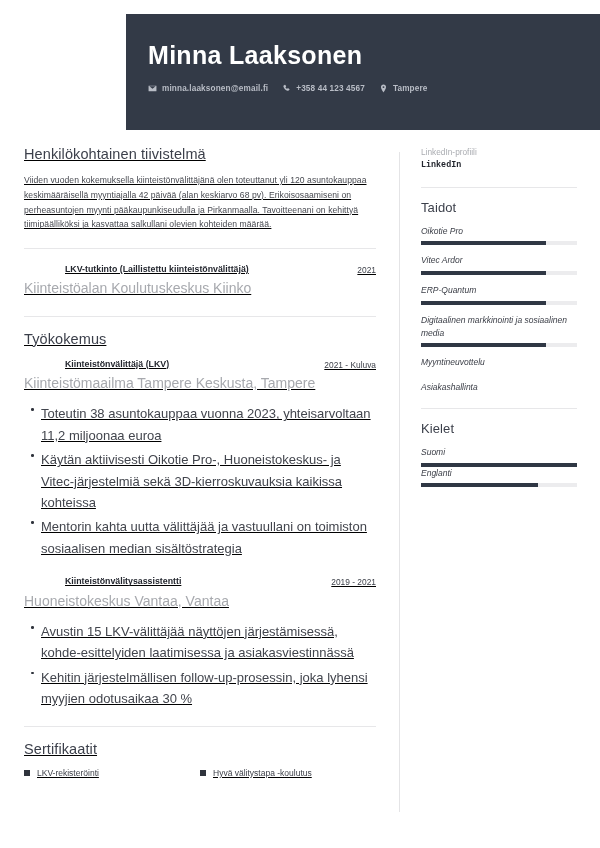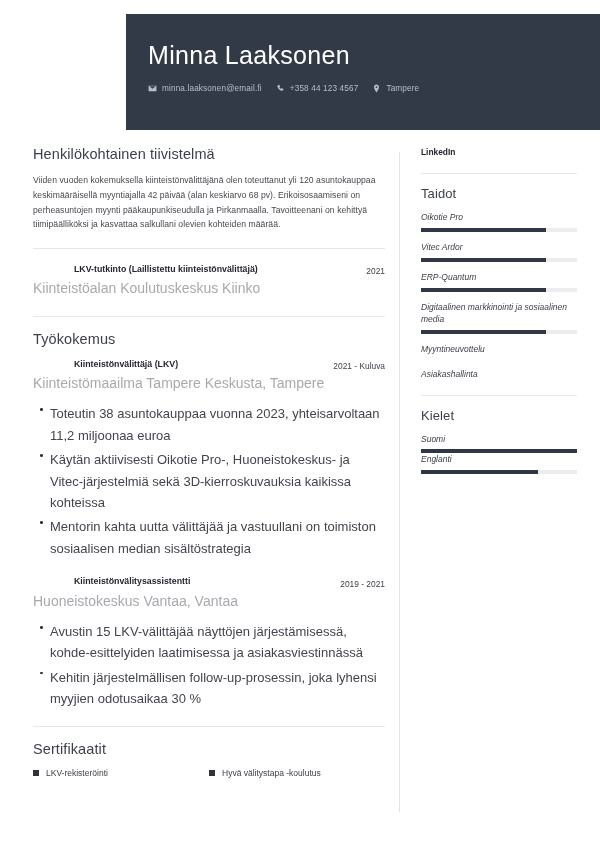--- a/index.html
+++ b/index.html
@@ -19,46 +19,48 @@
   .header {
     position: absolute;
     left: 126px; top: 14px;
     width: 474px; height: 116px;
     background: #333a47;
     padding: 26px 0 0 22px;
   }
   .header-name {
     color: #ffffff;
     font-size: 25px;
-    font-weight: 400;
+    font-weight: 700;
     letter-spacing: 0.3px;
     line-height: 1.2;
   }
   .contact-row {
     display: flex;
     align-items: center;
     margin-top: 14px;
     gap: 14px;
   }
   .contact-item {
     display: flex;
     align-items: center;
     gap: 5px;
     color: #b9bdc6;
     font-size: 8.2px;
     letter-spacing: 0.15px;
     white-space: nowrap;
+    font-weight: bold;
   }
   .contact-item svg { display: block; flex: none; }
 
   
   .col-left {
     position: absolute;
-    left: 33px; top: 146px;
+    left: 24px; top: 146px;
     width: 352px;
+    text-decoration: underline;
   }
   .divider-v {
     position: absolute;
     left: 399px; top: 152px;
     width: 1px; height: 660px;
     background: #e4e4e6;
   }
   .col-right {
     position: absolute;
     left: 421px; top: 146px;
@@ -90,21 +92,21 @@
     line-height: 1.72;
     color: #46484f;
     letter-spacing: 0.05px;
   }
 
   
   .entry { margin-bottom: 2px; }
   .entry-head {
     display: flex;
     justify-content: space-between;
-    align-items: flex-end;
+    align-items: center;
     gap: 4px;
     padding-left: 41px;
   }
   .entry-title {
     font-size: 8.8px;
     font-weight: 700;
     color: #23262e;
     line-height: 1.5;
     max-width: 250px;
   }
@@ -166,20 +168,21 @@
   .info-label {
     font-size: 8.3px;
     color: #aaacb1;
     line-height: 1.6;
   }
   .info-value {
     font-size: 8.4px;
     font-weight: 700;
     color: #23262e;
     line-height: 1.6;
+    font-family: Liberation Mono, monospace;
   }
   .skill { margin-bottom: 9px; }
   .skill-name {
     font-size: 8.5px;
     color: #3d4049;
     line-height: 1.5;
     margin-bottom: 4px;
     font-style: italic;
   }
   .skill.nobar .skill-name { margin-bottom: 0; }
@@ -302,20 +305,21 @@
     </section>
 
   </div>
 
   <div class="divider-v"></div>
 
   <div class="col-right">
 
     <section>
       <div>
+        <div class="info-label">LinkedIn-profiili</div>
         <div class="info-value">LinkedIn</div>
       </div>
     </section>
 
     <div class="rule side"></div>
 
     <section>
       <h2 class="section-title side">Taidot</h2>
 
       <div class="skill">

